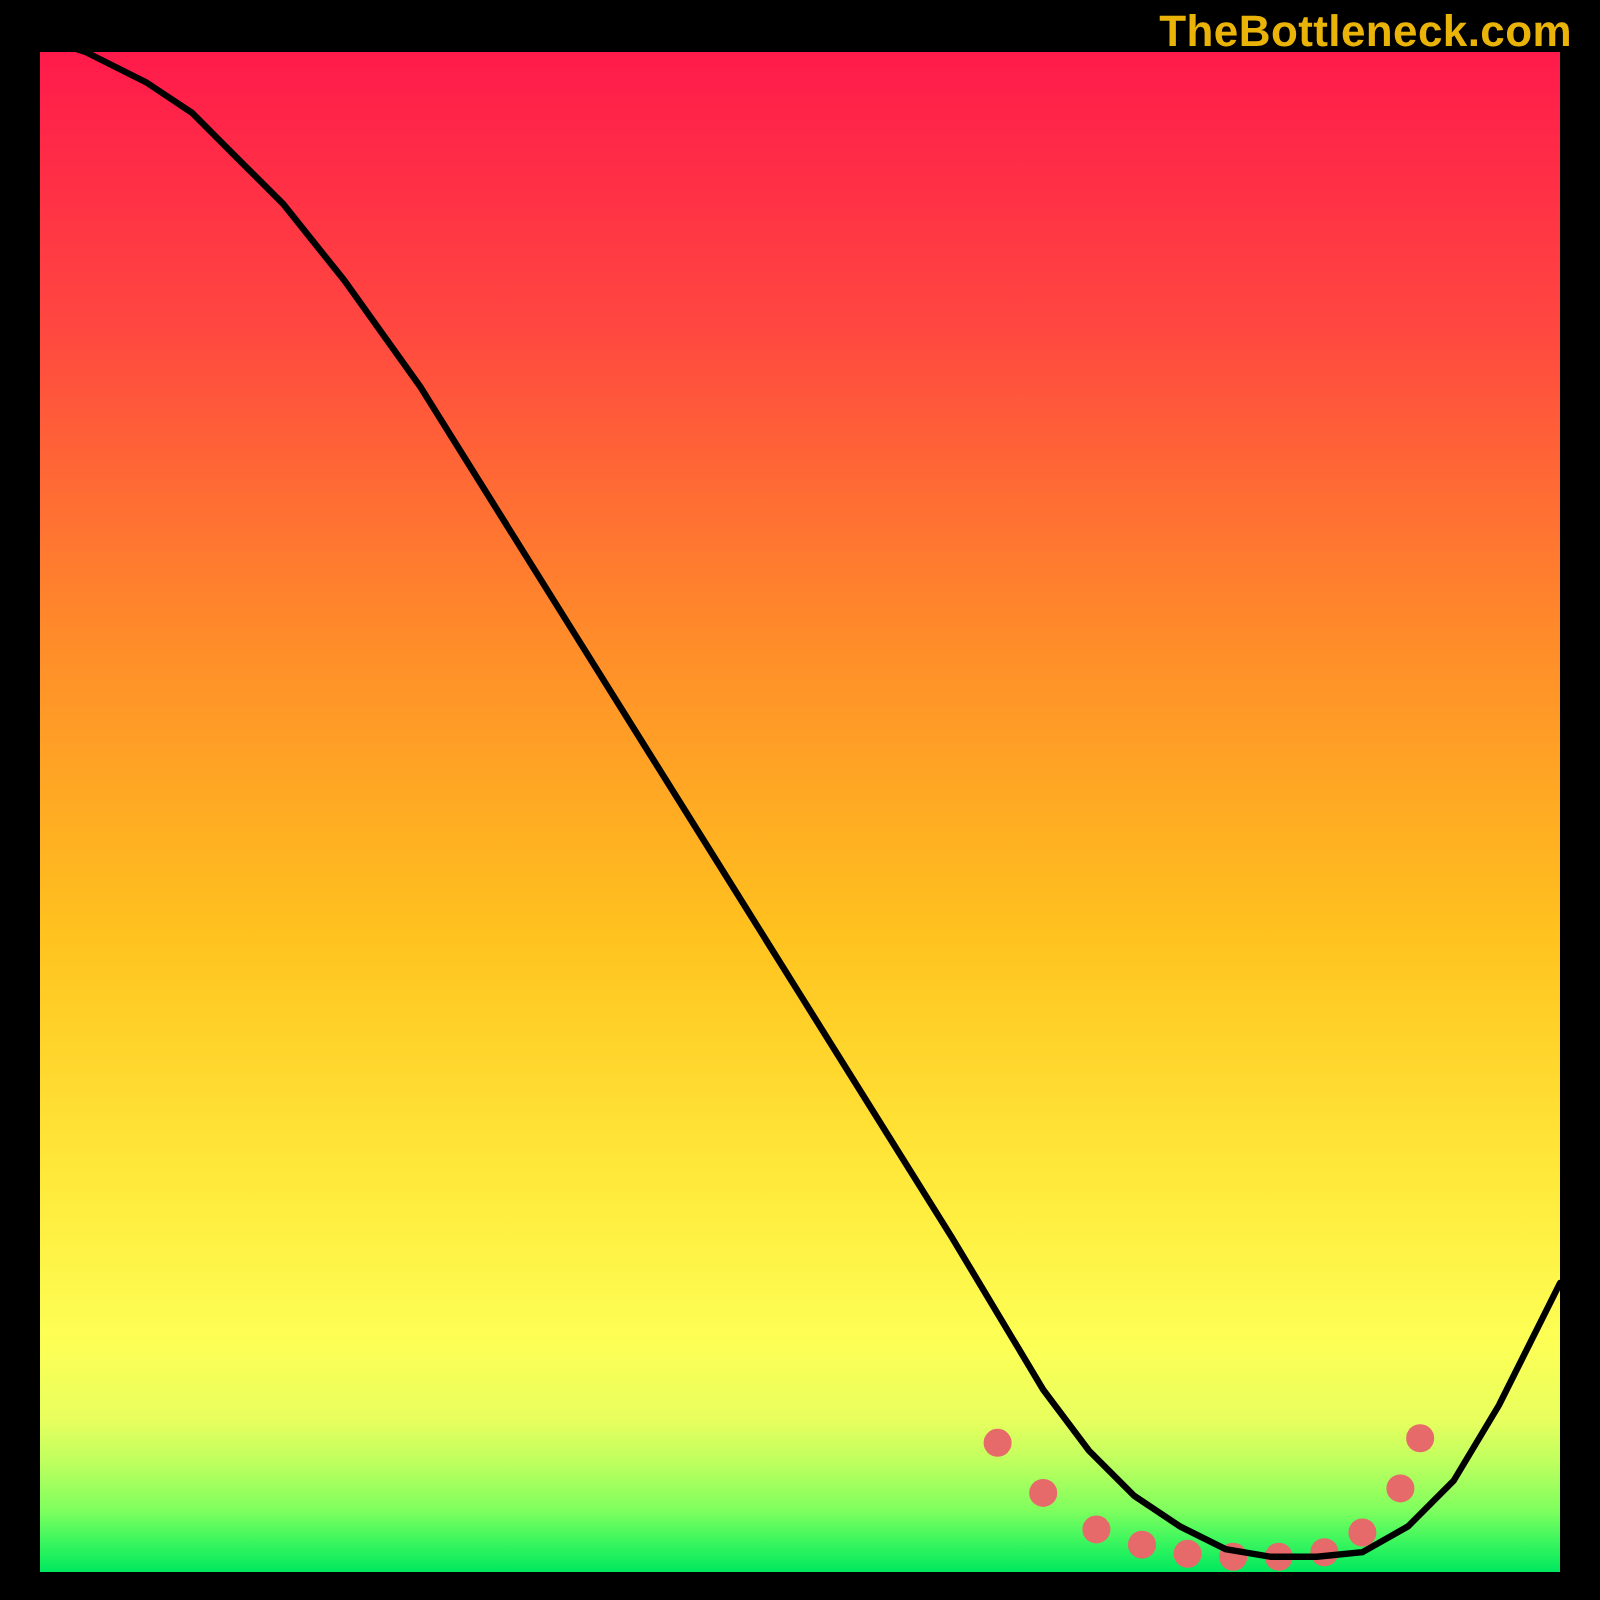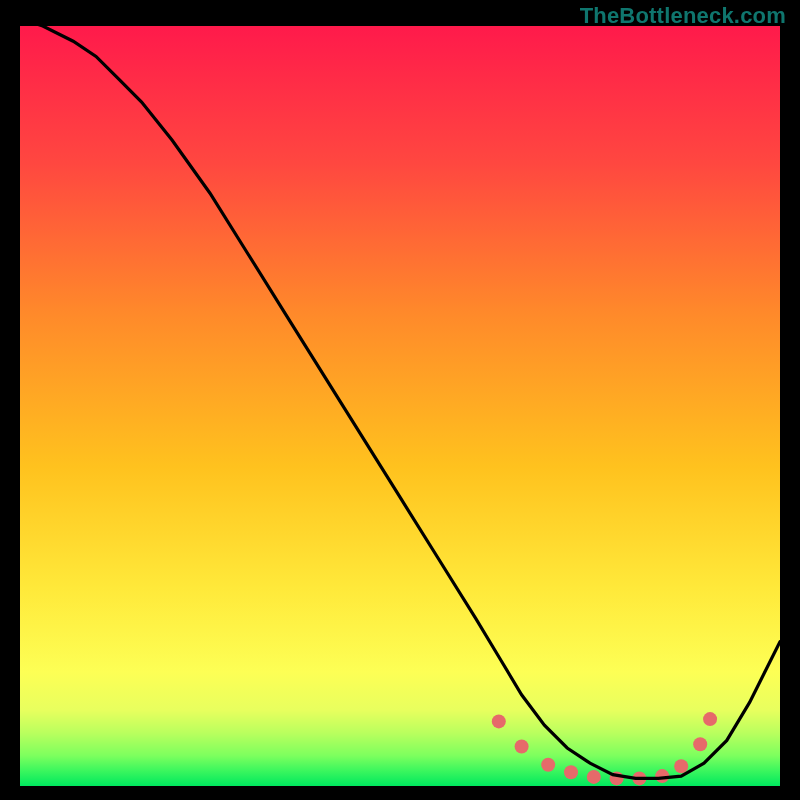--- a/index.html
+++ b/index.html
@@ -10,21 +10,21 @@
     height: 800px;
     background: #000;
   }
   .watermark {
     position: absolute;
     top: 3px;
     right: 14px;
     font-family: Arial, Helvetica, sans-serif;
     font-size: 22px;
     font-weight: bold;
-    color: #0f766e;
+    color: #eab308;
     letter-spacing: 0.2px;
   }
   .plot {
     position: absolute;
     left: 20px;
     top: 26px;
     width: 760px;
     height: 760px;
   }
   svg { display: block; }

